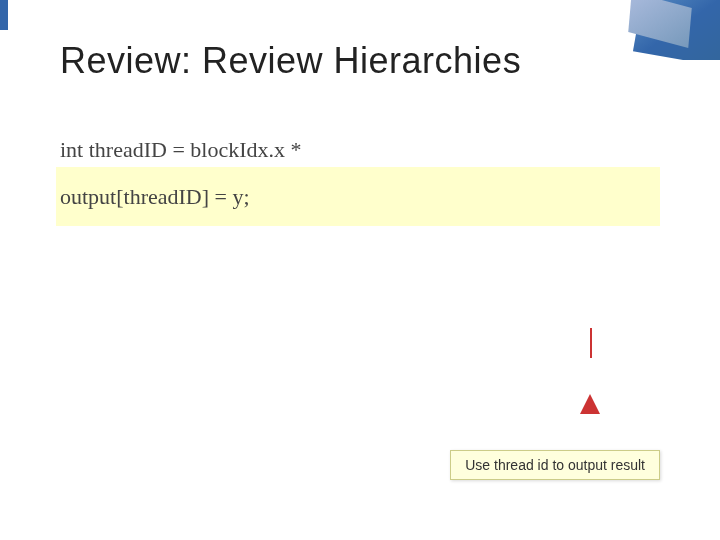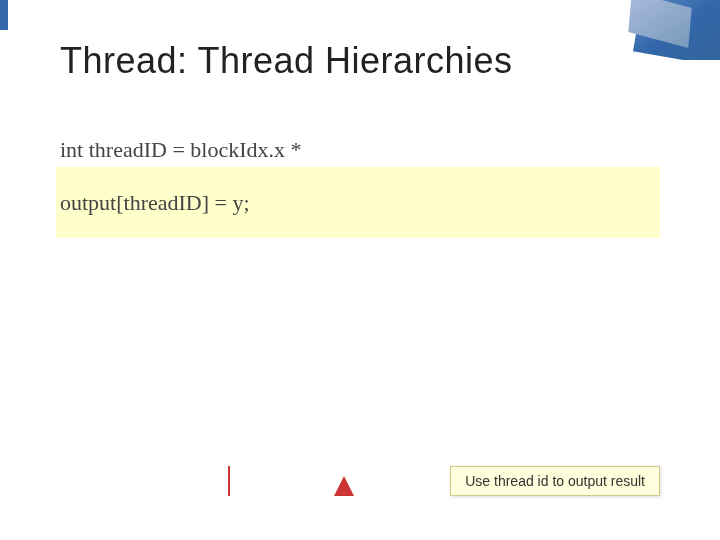--- a/index.html
+++ b/index.html
@@ -84,31 +84,31 @@
 
     .code-line {
       display: block;
       white-space: pre;
     }
 
     .code-line-highlighted {
       display: block;
       white-space: pre;
       background: #ffffcc;
-      padding: 18px 4px;
+      padding: 12px 4px;
       margin-left: -4px;
     }
 
     
     .annotation-container {
       position: absolute;
       right: 60px;
-      bottom: 44px;
+      bottom: 60px;
       display: flex;
-      flex-direction: row;
+      flex-direction: column;
       align-items: flex-end;
       gap: 36px;
     }
 
     .arrow-up {
       width: 0;
       height: 0;
       border-left: 10px solid transparent;
       border-right: 10px solid transparent;
       border-bottom: 20px solid #cc3333;
@@ -134,21 +134,21 @@
       margin-right: 68px;
     }
   </style>
 </head>
 <body>
 
 <div class="corner-decoration"></div>
 <div class="left-decoration"></div>
 
 <div class="page-content">
-  <h1 class="slide-title">Thread:  Thread Hierarchies</h1>
+  <h1 class="slide-title">Review:  Review Hierarchies</h1>
 
   <div class="code-block">
     <span class="code-line">int threadID = blockIdx.x *</span>
     <span class="code-line-highlighted">output[threadID] = y;</span>
   </div>
 </div>
 
 <div class="annotation-container">
   <div class="arrow-line"></div>
   <div class="arrow-up"></div>

